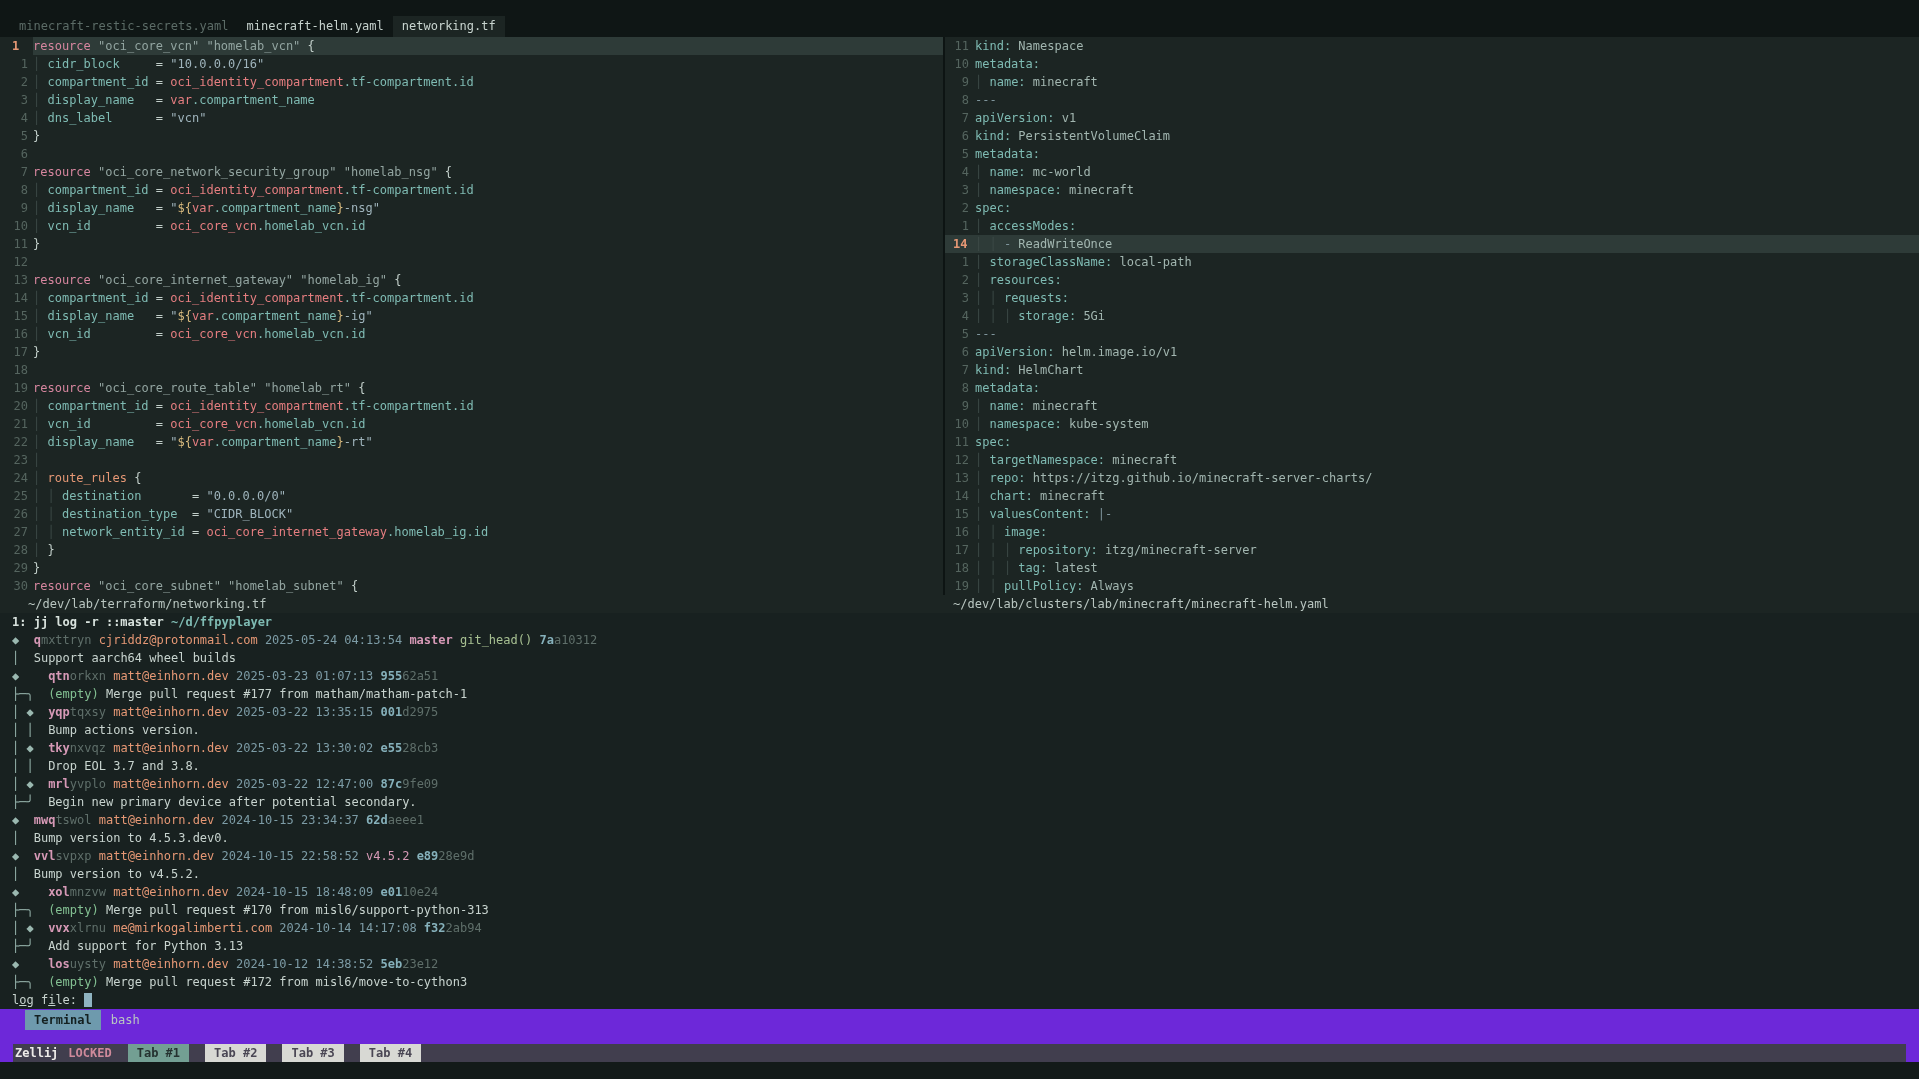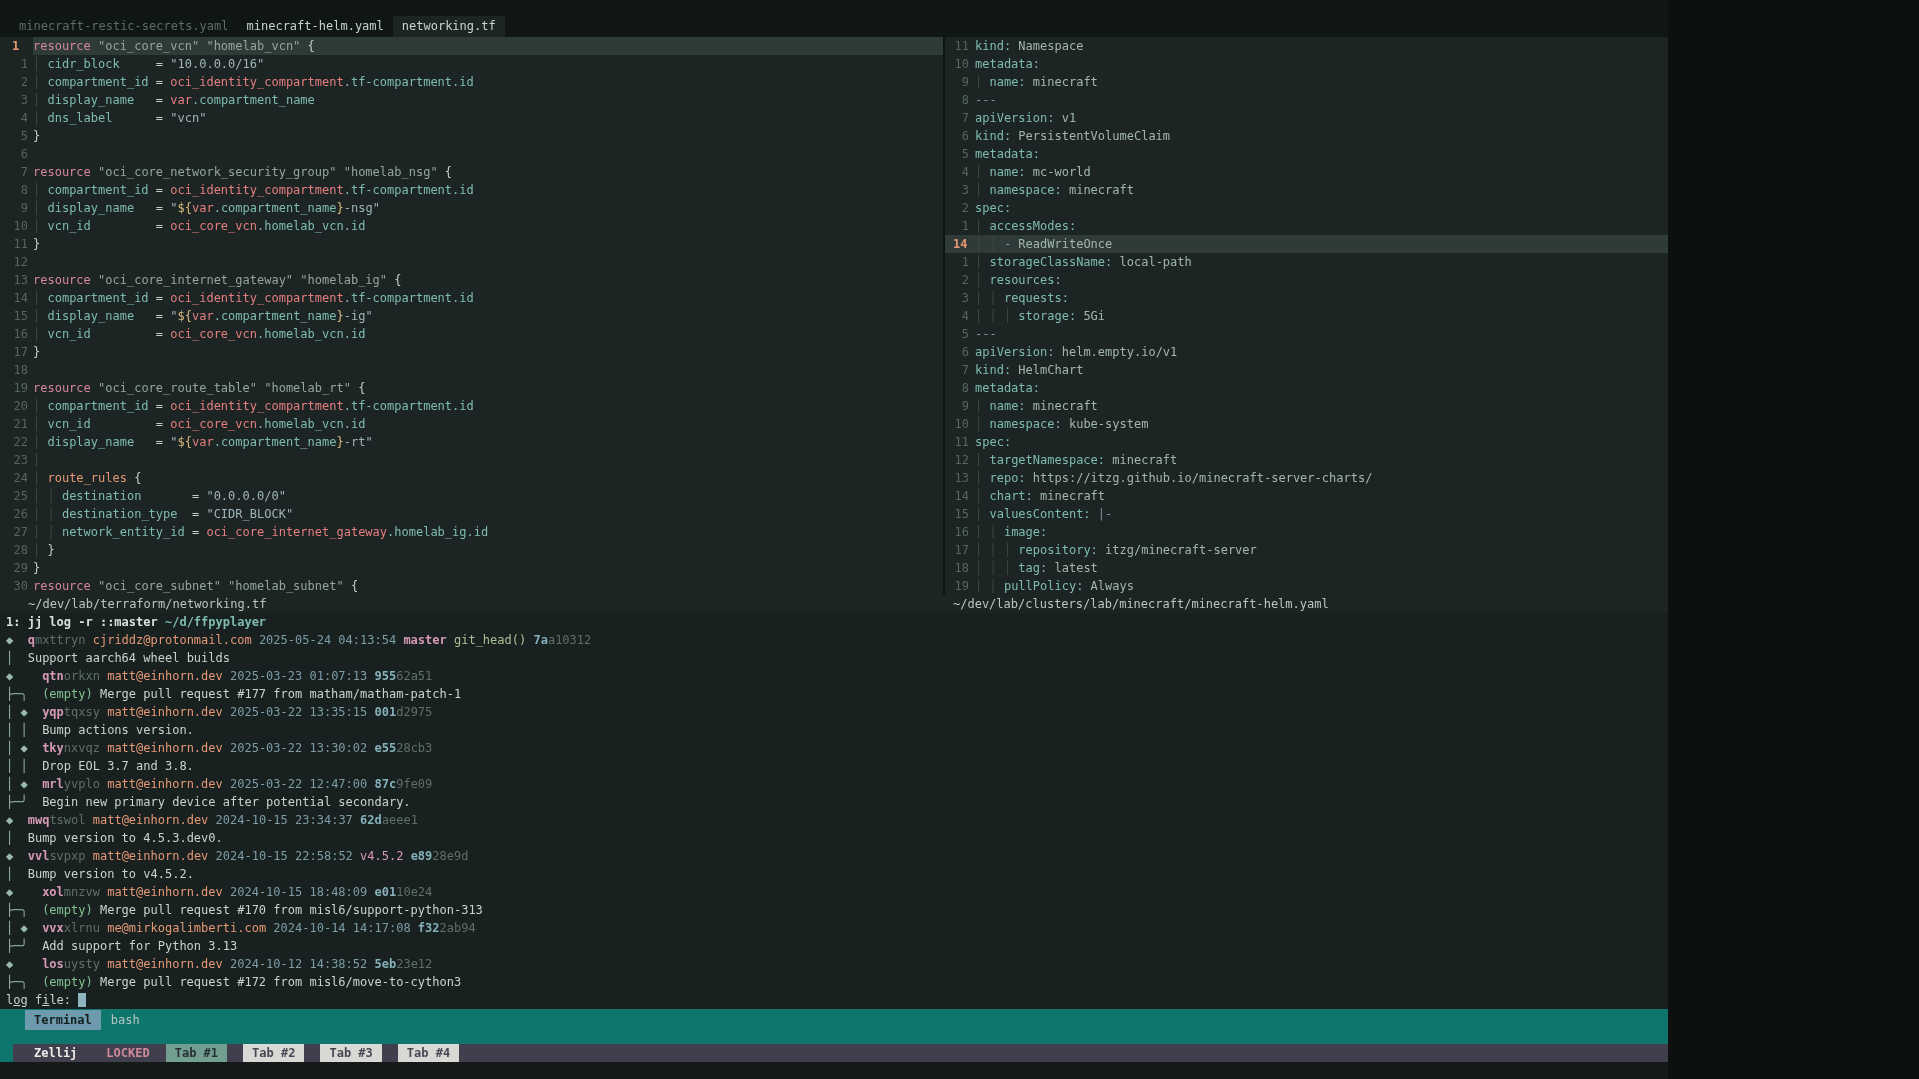--- a/index.html
+++ b/index.html
@@ -1,16 +1,16 @@
 <!DOCTYPE html>
 <html><head>
 <meta charset="utf-8">
 <style>
   html,body{margin:0;padding:0;background:#0c1110;}
-  #root{position:relative;width:1668px;height:1079px;background:#0f766e;overflow:hidden;
+  #root{position:relative;width:1919px;height:1079px;background:#6d28d9;overflow:hidden;
         font-family:"DejaVu Sans Mono",monospace;font-size:12px;}
   
   .bufferline{position:absolute;left:0;top:0;width:100%;height:37px;background:#0f1615;
               display:flex;align-items:flex-end;padding-left:10px;box-sizing:border-box;}
   .btab{height:21px;line-height:21px;padding:0 9px;color:#5c6c67;white-space:pre;}
   .btab.visible{color:#c6d2cd;}
   .btab.active{background:#1c2523;color:#c9d5d0;}
   
   .pane{position:absolute;top:37px;height:558px;background:#1c2523;overflow:hidden;}
   .pane-left{left:0;width:943px;}
@@ -23,30 +23,30 @@
   .pane-right .gut.gcur{padding-left:8px;}
   .code{flex:1;}
   .pane-left .ed-row.cur .code{background:#2e3b38;}
   .pane-right .ed-row.cur{background:#2e3b38;}
   
   .statusline{position:absolute;left:0;top:595px;width:100%;height:18px;line-height:18px;background:#1c2523;}
   .statusline .pathL{position:absolute;left:28px;color:#b9c6c1;white-space:pre;}
   .statusline .pathR{position:absolute;left:953px;color:#b9c6c1;white-space:pre;}
   
   .term{position:absolute;left:0;top:613px;width:100%;background:#182120;}
-  .term .ed-row{padding-left:6px;}
+  .term .ed-row{padding-left:12px;}
   
   .panebar{position:absolute;left:12px;top:1009px;width:100%;height:22px;display:flex;align-items:center;}
   .chip-term{margin-left:13px;height:20px;line-height:20px;padding:0 9px;background:#6e9aad;
              color:#142020;font-weight:bold;white-space:pre;}
   .chip-bash{margin-left:10px;color:#b9c6c1;white-space:pre;}
   
   .statusbar{position:absolute;left:13px;top:1044px;width:1893px;height:18px;background:#413e4e;
              display:flex;align-items:center;}
-  .sb-app{color:#edebe8;font-weight:bold;padding:0 21px;white-space:pre;}
+  .sb-app{color:#edebe8;font-weight:bold;padding:0 2px;white-space:pre;}
   .sb-mode{color:#cf8a9b;font-weight:bold;padding:0 8px;margin-right:8px;white-space:pre;}
   .sb-tab{height:18px;line-height:18px;padding:0 9px;margin-right:16px;background:#d8d9d4;
           color:#4a4754;font-weight:bold;white-space:pre;}
   .sb-tab.active{background:#739f93;color:#253230;}
   .bottomstrip{position:absolute;left:0;top:1062px;width:100%;height:17px;background:#131a19;}
   
   .s-ed{color:#c3d0cb;}       .s-kw{color:#d7869f;}
   .s-blk{color:#e69875;}      .s-key{color:#7fbbb3;}
   .s-str{color:#9fb4bc;}      .s-sn{color:#93a5a1;}
   .s-ref{color:#e67e80;}      .s-op{color:#c3d0cb;}
@@ -121,21 +121,21 @@
       <div class="ed-row"><span class="gut">4</span><span class="code"><span class="s-ig">│ </span><span class="s-key">name:</span><span class="s-yv"> mc-world</span></span></div>
       <div class="ed-row"><span class="gut">3</span><span class="code"><span class="s-ig">│ </span><span class="s-key">namespace:</span><span class="s-yv"> minecraft</span></span></div>
       <div class="ed-row"><span class="gut">2</span><span class="code"><span class="s-key">spec:</span></span></div>
       <div class="ed-row"><span class="gut">1</span><span class="code"><span class="s-ig">│ </span><span class="s-key">accessModes:</span></span></div>
       <div class="ed-row cur"><span class="gut gcur">14</span><span class="code"><span class="s-ig">│ │ </span><span class="s-yd">- </span><span class="s-yv">ReadWriteOnce</span></span></div>
       <div class="ed-row"><span class="gut">1</span><span class="code"><span class="s-ig">│ </span><span class="s-key">storageClassName:</span><span class="s-yv"> local-path</span></span></div>
       <div class="ed-row"><span class="gut">2</span><span class="code"><span class="s-ig">│ </span><span class="s-key">resources:</span></span></div>
       <div class="ed-row"><span class="gut">3</span><span class="code"><span class="s-ig">│ │ </span><span class="s-key">requests:</span></span></div>
       <div class="ed-row"><span class="gut">4</span><span class="code"><span class="s-ig">│ │ │ </span><span class="s-key">storage:</span><span class="s-yv"> 5Gi</span></span></div>
       <div class="ed-row"><span class="gut">5</span><span class="code"><span class="s-yd">---</span></span></div>
-      <div class="ed-row"><span class="gut">6</span><span class="code"><span class="s-key">apiVersion:</span><span class="s-yv"> helm.empty.io/v1</span></span></div>
+      <div class="ed-row"><span class="gut">6</span><span class="code"><span class="s-key">apiVersion:</span><span class="s-yv"> helm.image.io/v1</span></span></div>
       <div class="ed-row"><span class="gut">7</span><span class="code"><span class="s-key">kind:</span><span class="s-yv"> HelmChart</span></span></div>
       <div class="ed-row"><span class="gut">8</span><span class="code"><span class="s-key">metadata:</span></span></div>
       <div class="ed-row"><span class="gut">9</span><span class="code"><span class="s-ig">│ </span><span class="s-key">name:</span><span class="s-yv"> minecraft</span></span></div>
       <div class="ed-row"><span class="gut">10</span><span class="code"><span class="s-ig">│ </span><span class="s-key">namespace:</span><span class="s-yv"> kube-system</span></span></div>
       <div class="ed-row"><span class="gut">11</span><span class="code"><span class="s-key">spec:</span></span></div>
       <div class="ed-row"><span class="gut">12</span><span class="code"><span class="s-ig">│ </span><span class="s-key">targetNamespace:</span><span class="s-yv"> minecraft</span></span></div>
       <div class="ed-row"><span class="gut">13</span><span class="code"><span class="s-ig">│ </span><span class="s-key">repo:</span><span class="s-yv"> https://itzg.github.io/minecraft-server-charts/</span></span></div>
       <div class="ed-row"><span class="gut">14</span><span class="code"><span class="s-ig">│ </span><span class="s-key">chart:</span><span class="s-yv"> minecraft</span></span></div>
       <div class="ed-row"><span class="gut">15</span><span class="code"><span class="s-ig">│ </span><span class="s-key">valuesContent:</span><span class="s-yd"> |-</span></span></div>
       <div class="ed-row"><span class="gut">16</span><span class="code"><span class="s-ig">│ │ </span><span class="s-key">image:</span></span></div>

